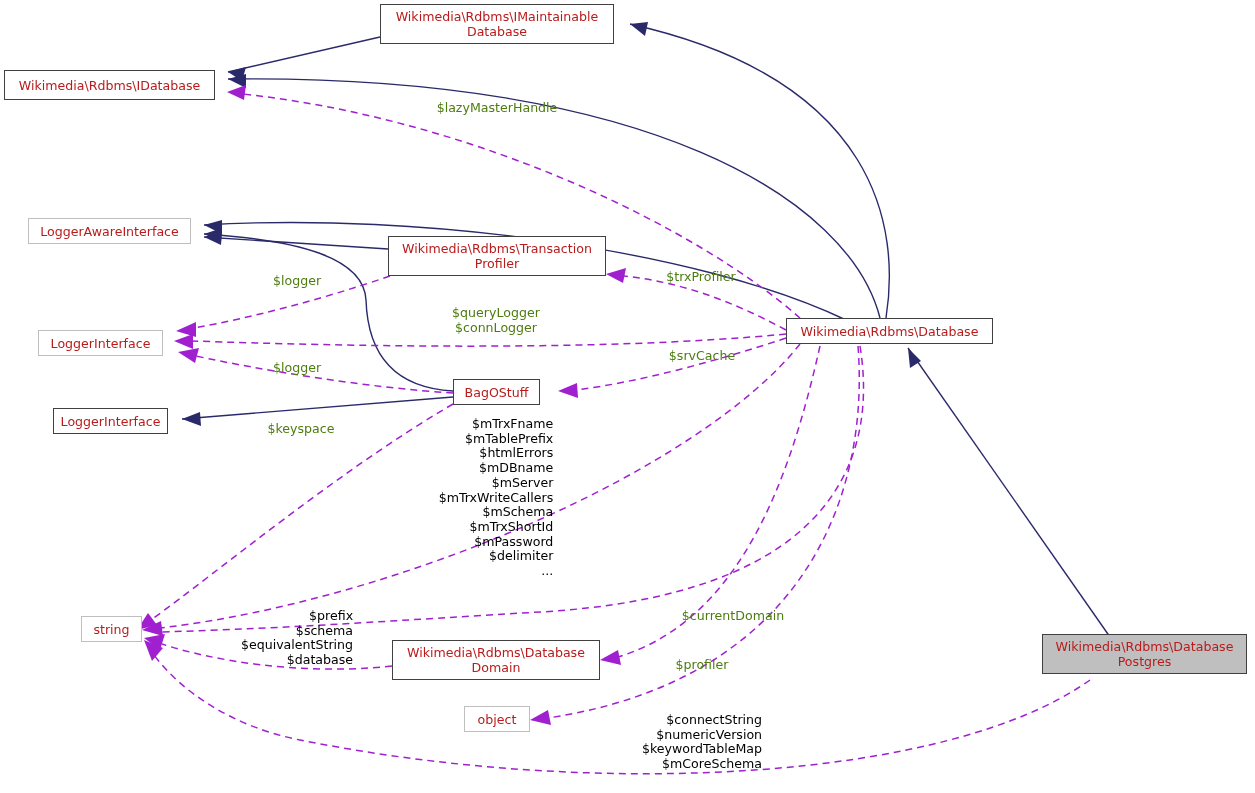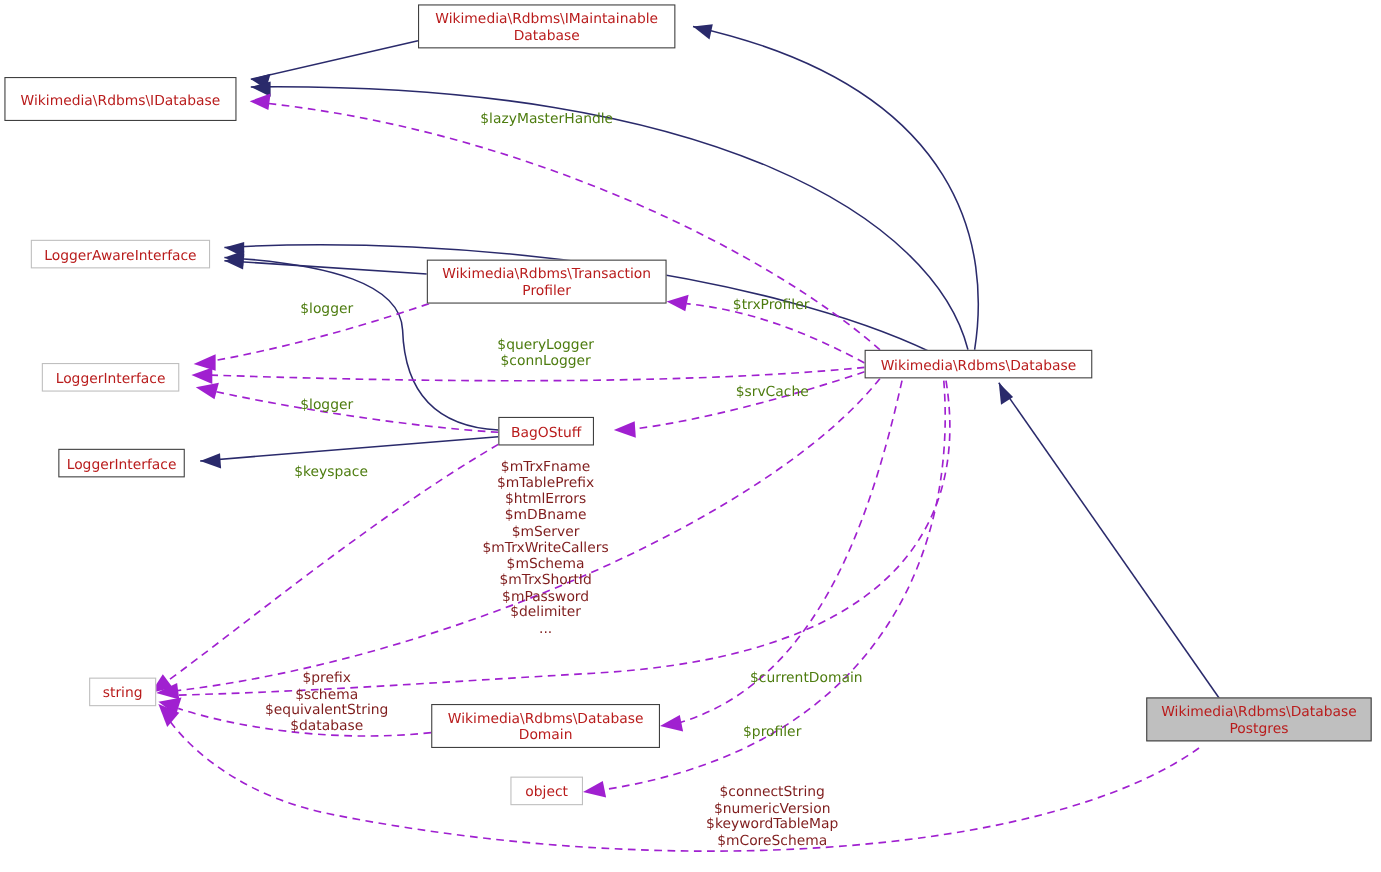--- a/index.html
+++ b/index.html
@@ -48,22 +48,22 @@
     color: #4d7c0f;
     text-align: center;
     white-space: pre-line;
     z-index: 4;
     transform: translateX(-50%);
   }
   .field-list {
     position: absolute;
     font-size: 12.6px;
     line-height: 14.7px;
-    color: #7f1d1d;
-    text-align: center;
+    color: #000000;
+    text-align: right;
     white-space: pre-line;
     z-index: 4;
     transform: translateX(-50%);
   }
   .inherit-line { fill: none; stroke: #2a2a6b; stroke-width: 1.4; }
   .usage-line   { fill: none; stroke: #a020d0; stroke-width: 1.5; stroke-dasharray: 7 5; }
   .inherit-head { fill: #2a2a6b; stroke: none; }
   .usage-head   { fill: #a020d0; stroke: none; }
 </style>
 </head>
@@ -176,21 +176,21 @@
     <g>
       <path class="usage-line" d="M 1090,680 C 950,780 600,800 300,740 C 230,726 180,690 154,655"></path>
       <polygon class="usage-head" points="144,640 163,648 152,661"></polygon>
     </g>
 
   </svg>
 
   <div class="node solid" style="left:380px; top:4px; width:234px; height:40px;">Wikimedia\Rdbms\IMaintainable
 Database</div>
 
-  <div class="node solid" style="left:4px; top:70px; width:211px; height:40px;">Wikimedia\Rdbms\IDatabase</div>
+  <div class="node solid" style="left:4px; top:70px; width:211px; height:30px;">Wikimedia\Rdbms\IDatabase</div>
 
   <div class="node light" style="left:28px; top:218px; width:163px; height:26px;">LoggerAwareInterface</div>
 
   <div class="node solid" style="left:388px; top:236px; width:218px; height:40px;">Wikimedia\Rdbms\Transaction
 Profiler</div>
 
   <div class="node light" style="left:38px; top:330px; width:125px; height:26px;">LoggerInterface</div>
 
   <div class="node solid" style="left:453px; top:379px; width:87px; height:26px;text-align:right;">BagOStuff</div>
 

